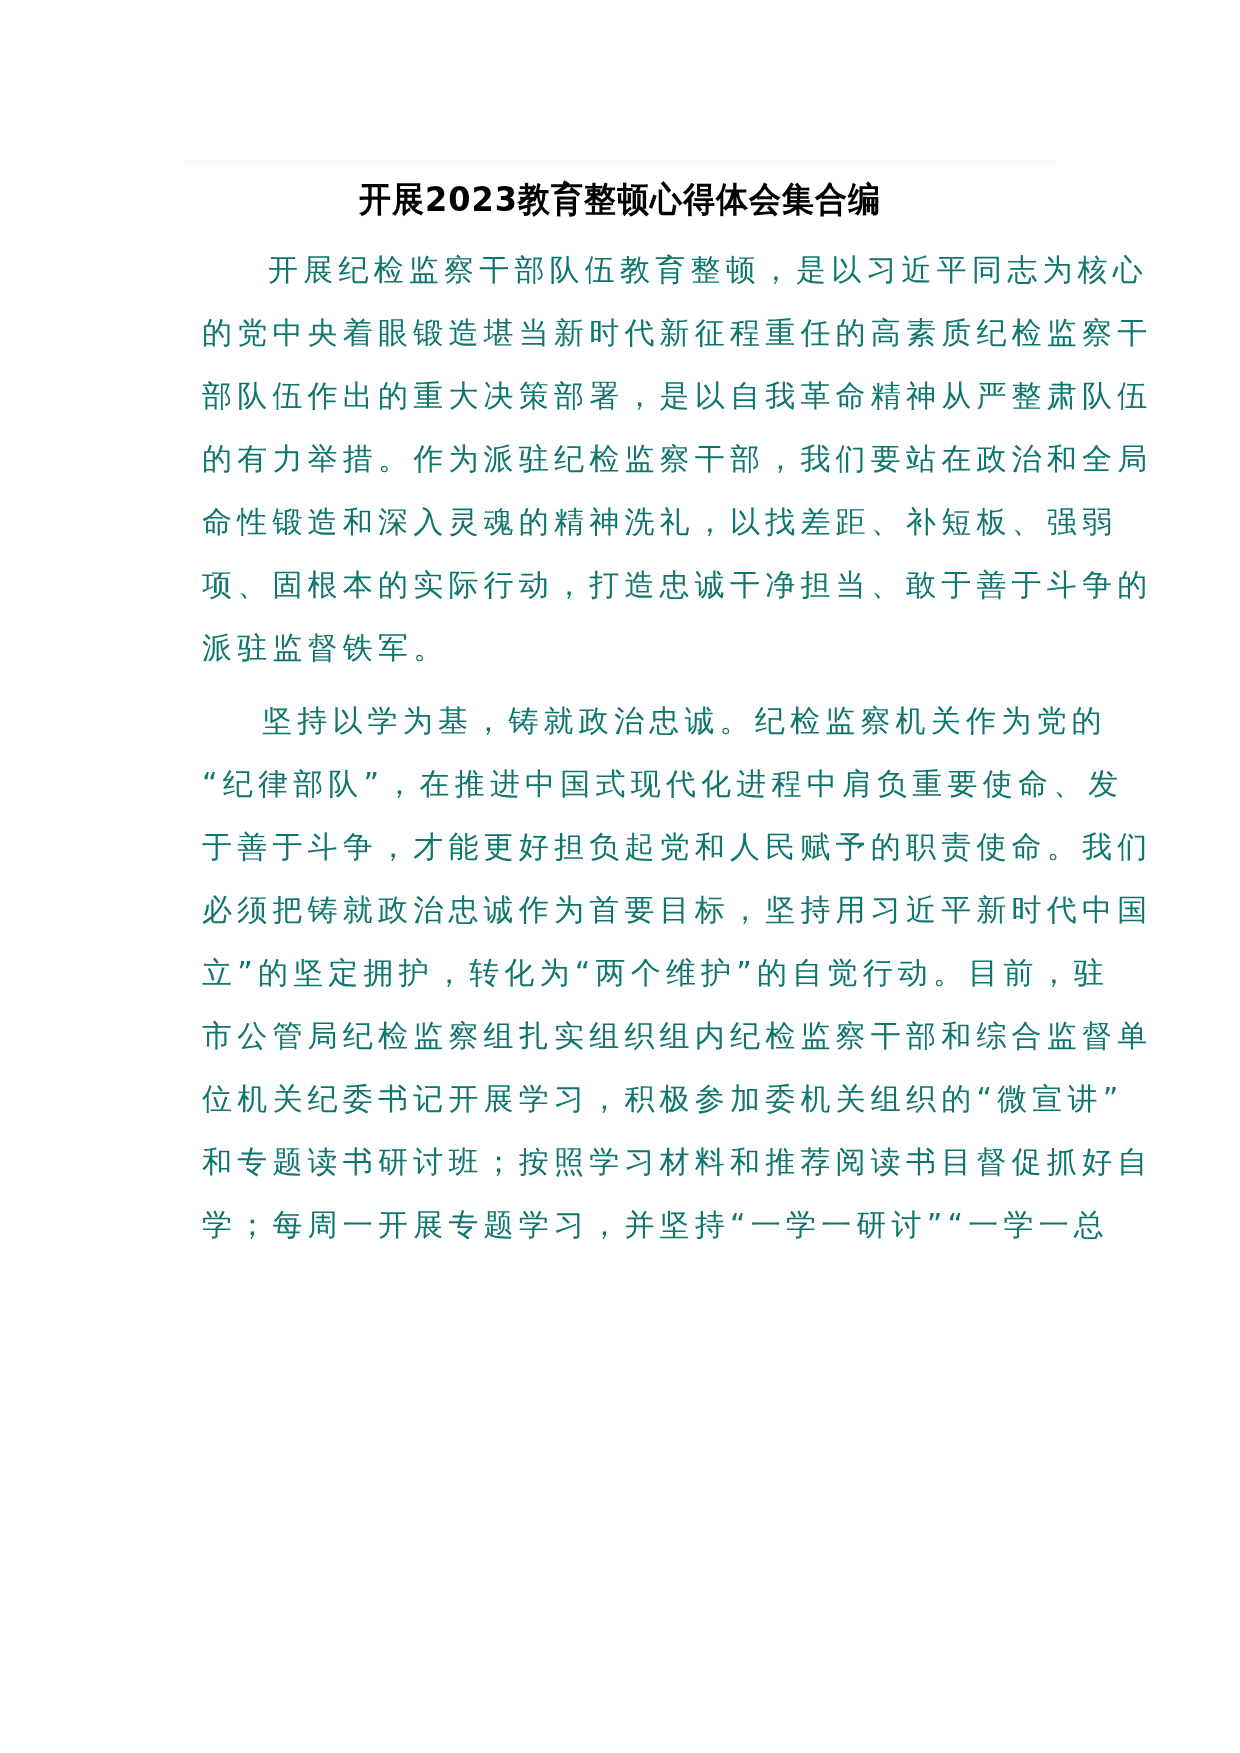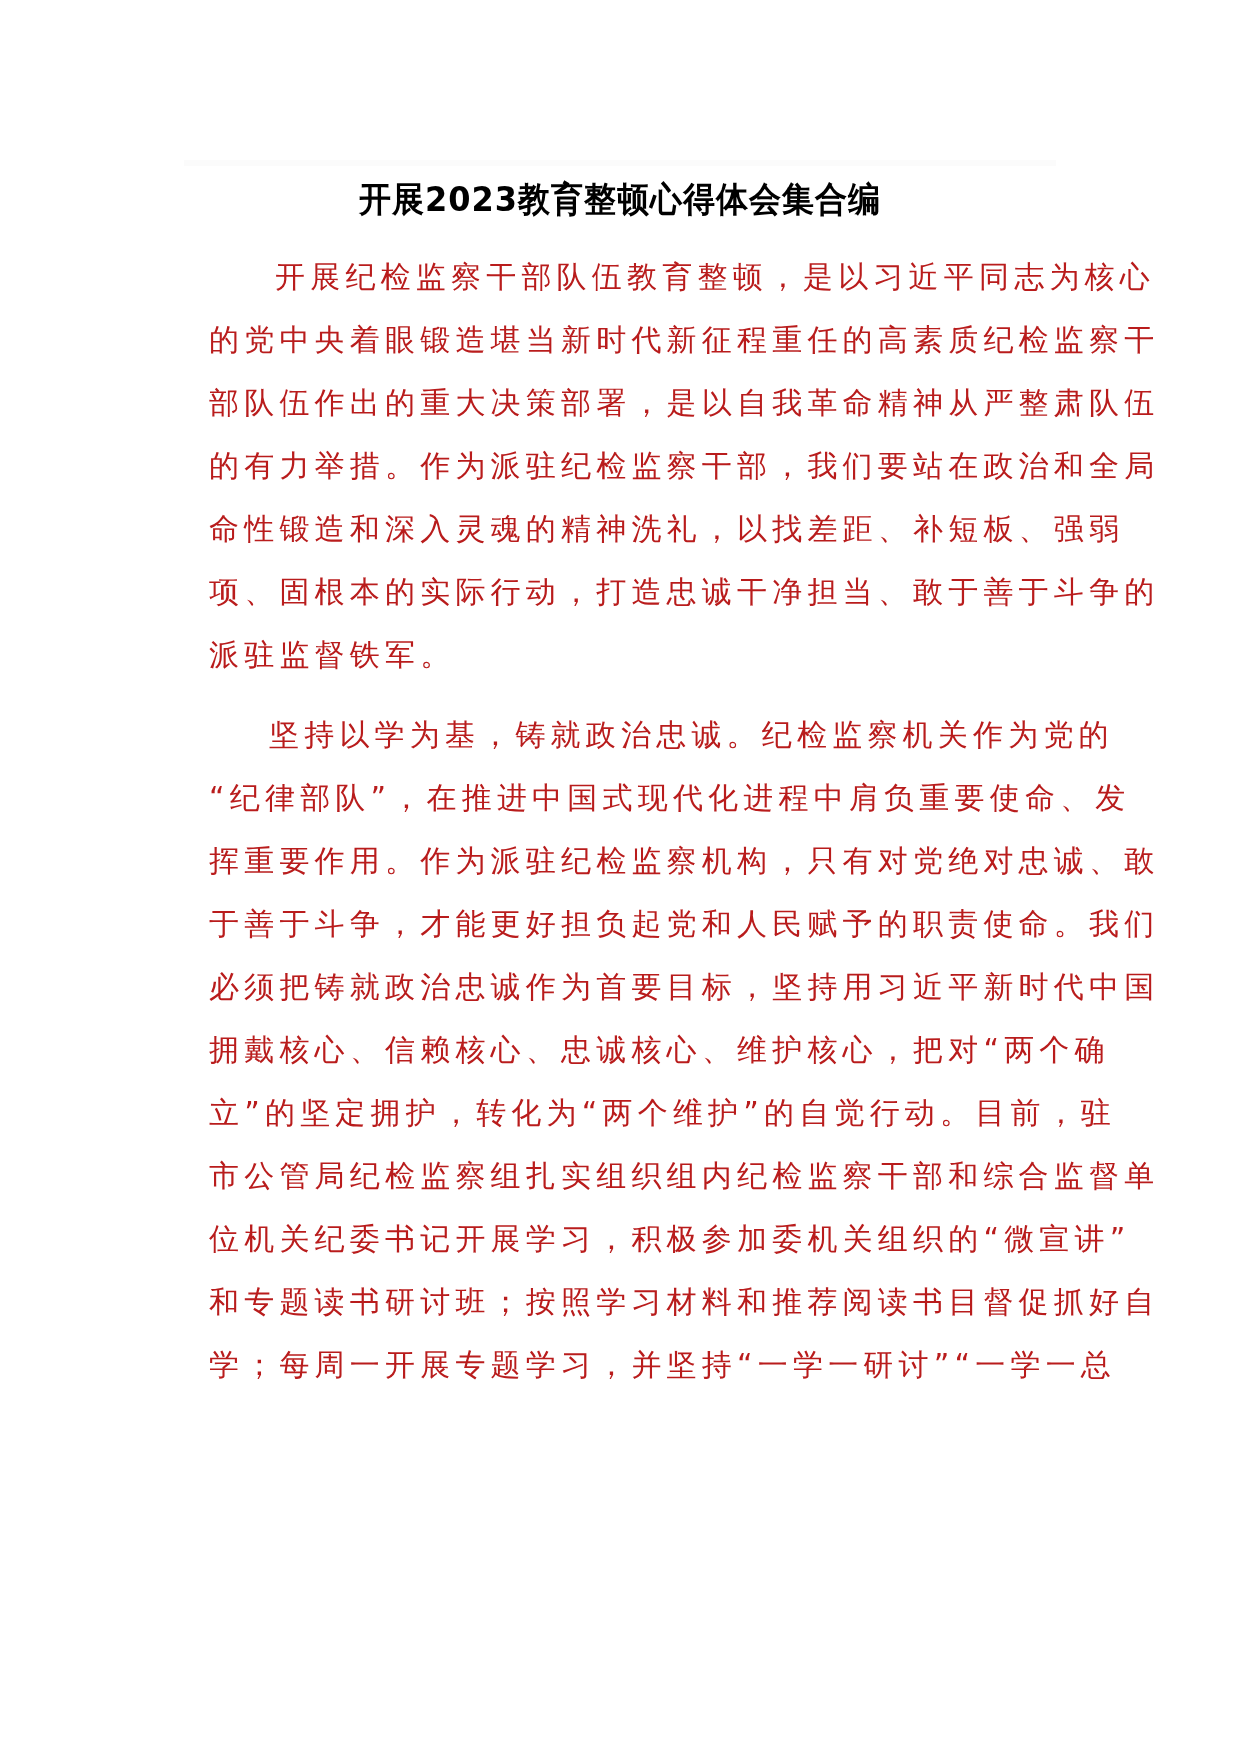--- a/index.html
+++ b/index.html
@@ -16,22 +16,22 @@
   .title {
     position: absolute; left: 0; top: 176px; width: 1240px;
     text-align: center; font-size: 32px; font-weight: bold;
     letter-spacing: 1px; color: #000000; line-height: 46px;
     transform: scaleY(1.08);
   }
   .body {
     position: absolute; left: 192px; top: 228px; width: 860px;
   }
   .para {
-    margin: 17px; font-size: 30px; line-height: 63px; letter-spacing: 5.2px;
-    color: #b91c1c; text-align: justify;
+    margin: 10px; font-size: 30px; line-height: 63px; letter-spacing: 5.2px;
+    color: #0f766e; text-align: justify;
   }
   .line { display: block; white-space: nowrap; }
   .line.indent { padding-left: 66px; }
   .para + .para { margin-top: 6px; }
   .para.second .line.indent { padding-left: 60px; }
 </style>
 </head>
 <body>
 
 <div class="page">
@@ -44,24 +44,22 @@
       <span class="line">的党中央着眼锻造堪当新时代新征程重任的高素质纪检监察干</span>
       <span class="line">部队伍作出的重大决策部署，是以自我革命精神从严整肃队伍</span>
       <span class="line">的有力举措。作为派驻纪检监察干部，我们要站在政治和全局</span>
       <span class="line">命性锻造和深入灵魂的精神洗礼，以找差距、补短板、强弱</span>
       <span class="line">项、固根本的实际行动，打造忠诚干净担当、敢于善于斗争的</span>
       <span class="line">派驻监督铁军。</span>
     </p>
     <p class="para second">
       <span class="line indent">坚持以学为基，铸就政治忠诚。纪检监察机关作为党的</span>
       <span class="line">“纪律部队”，在推进中国式现代化进程中肩负重要使命、发</span>
-      <span class="line">挥重要作用。作为派驻纪检监察机构，只有对党绝对忠诚、敢</span>
       <span class="line">于善于斗争，才能更好担负起党和人民赋予的职责使命。我们</span>
       <span class="line">必须把铸就政治忠诚作为首要目标，坚持用习近平新时代中国</span>
-      <span class="line">拥戴核心、信赖核心、忠诚核心、维护核心，把对“两个确</span>
       <span class="line">立”的坚定拥护，转化为“两个维护”的自觉行动。目前，驻</span>
       <span class="line">市公管局纪检监察组扎实组织组内纪检监察干部和综合监督单</span>
       <span class="line">位机关纪委书记开展学习，积极参加委机关组织的“微宣讲”</span>
       <span class="line">和专题读书研讨班；按照学习材料和推荐阅读书目督促抓好自</span>
       <span class="line">学；每周一开展专题学习，并坚持“一学一研讨”“一学一总</span>
     </p>
   </div>
 </div>
 
 </body></html>

